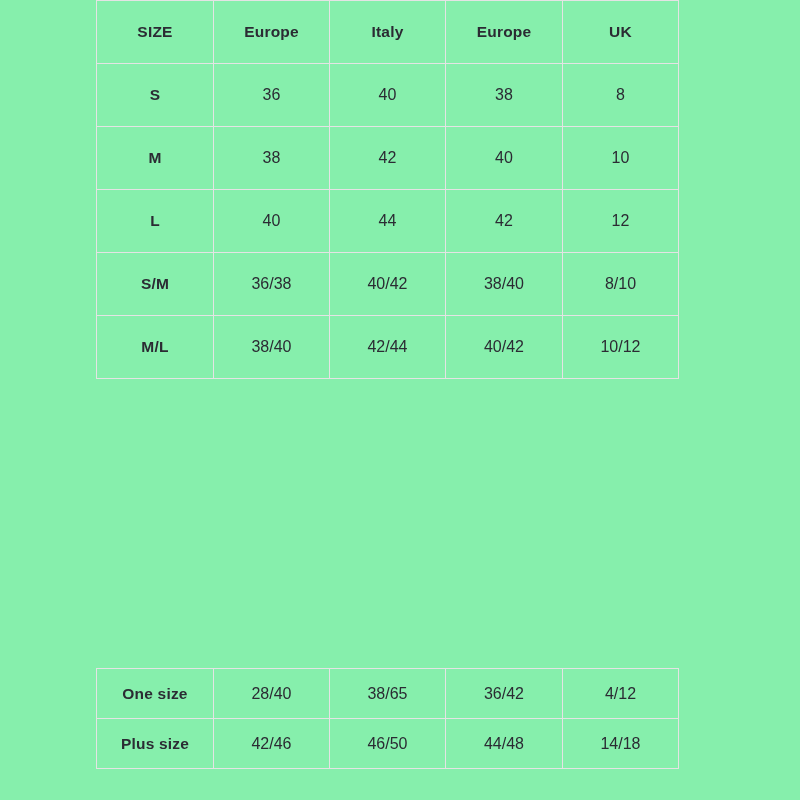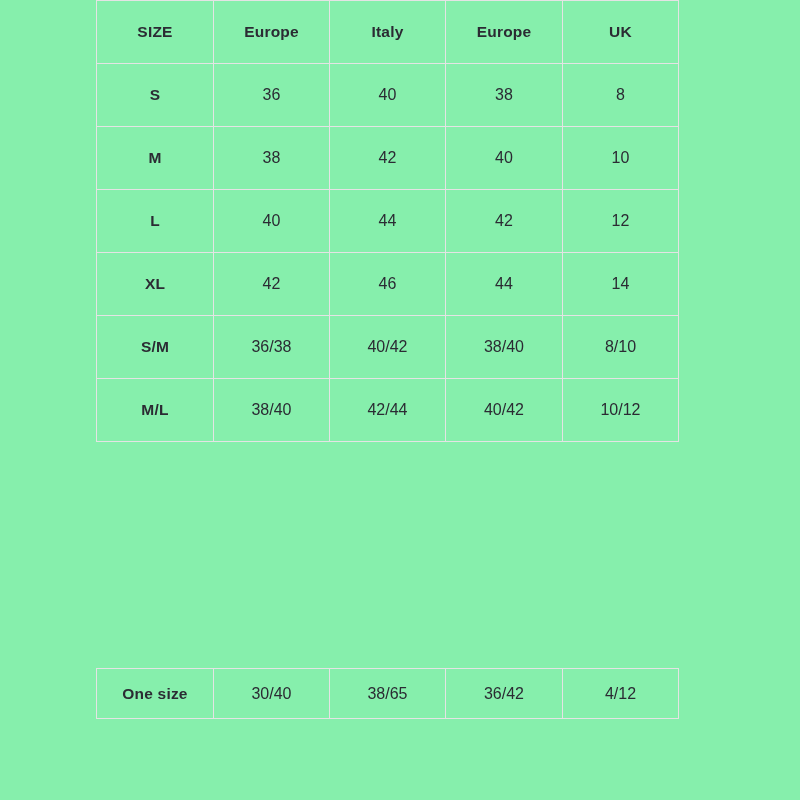--- a/index.html
+++ b/index.html
@@ -102,27 +102,20 @@
           <td>10</td>
         </tr>
         <tr>
           <td class="rowhead">L</td>
           <td>40</td>
           <td>44</td>
           <td>42</td>
           <td>12</td>
         </tr>
         <tr>
-          <td class="rowhead">XL</td>
-          <td>42</td>
-          <td>46</td>
-          <td>44</td>
-          <td>14</td>
-        </tr>
-        <tr>
           <td class="rowhead">S/M</td>
           <td>36/38</td>
           <td>40/42</td>
           <td>38/40</td>
           <td>8/10</td>
         </tr>
         <tr>
           <td class="rowhead">M/L</td>
           <td>38/40</td>
           <td>42/44</td>
@@ -138,22 +131,29 @@
       <colgroup>
         <col class="c0">
           <col class="c1">
           <col class="c2">
           <col class="c3">
           <col class="c4">
       </colgroup>
       <tbody>
         <tr>
           <td class="rowhead">One size</td>
-          <td>30/40</td>
+          <td>28/40</td>
           <td>38/65</td>
           <td>36/42</td>
           <td>4/12</td>
+        </tr>
+        <tr>
+          <td class="rowhead">Plus size</td>
+          <td>42/46</td>
+          <td>46/50</td>
+          <td>44/48</td>
+          <td>14/18</td>
         </tr>
       </tbody>
     </table>
   </div>
 
 </div>
 
 </body></html>

